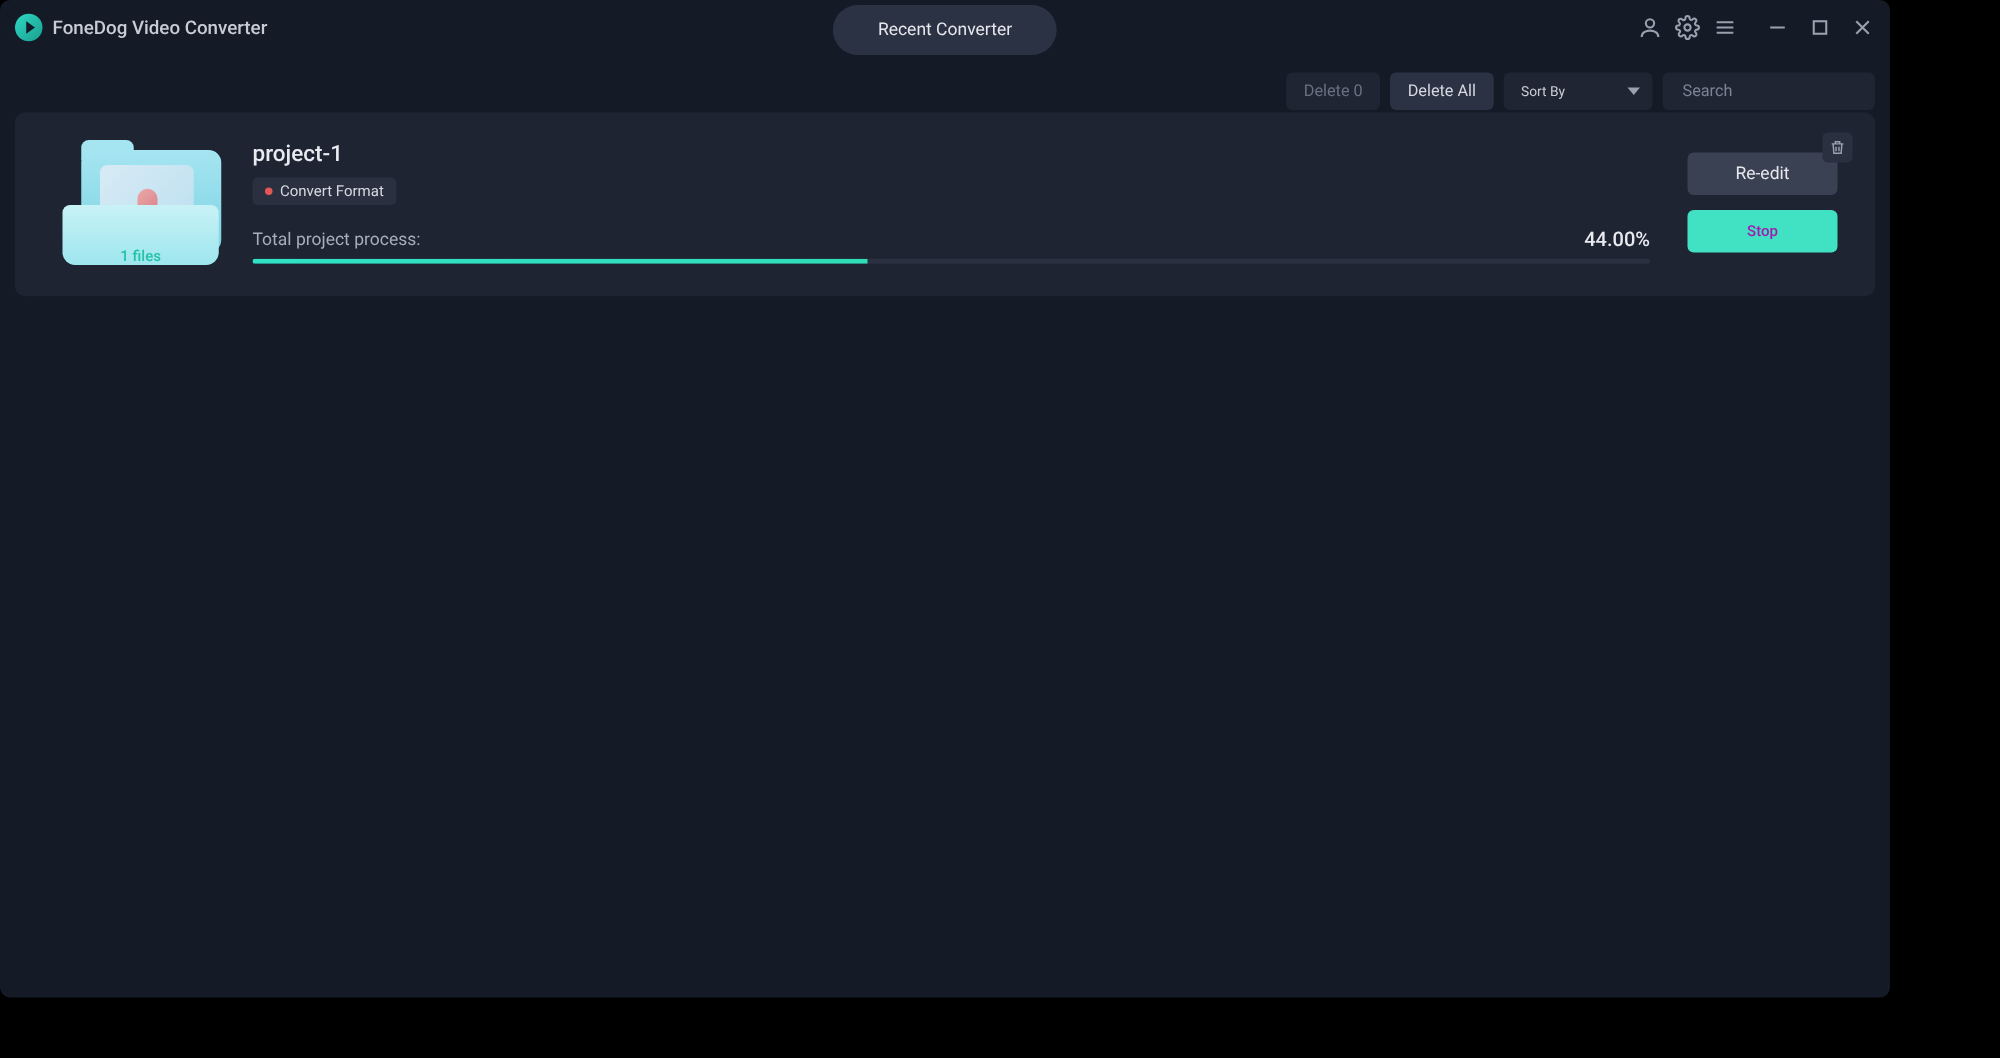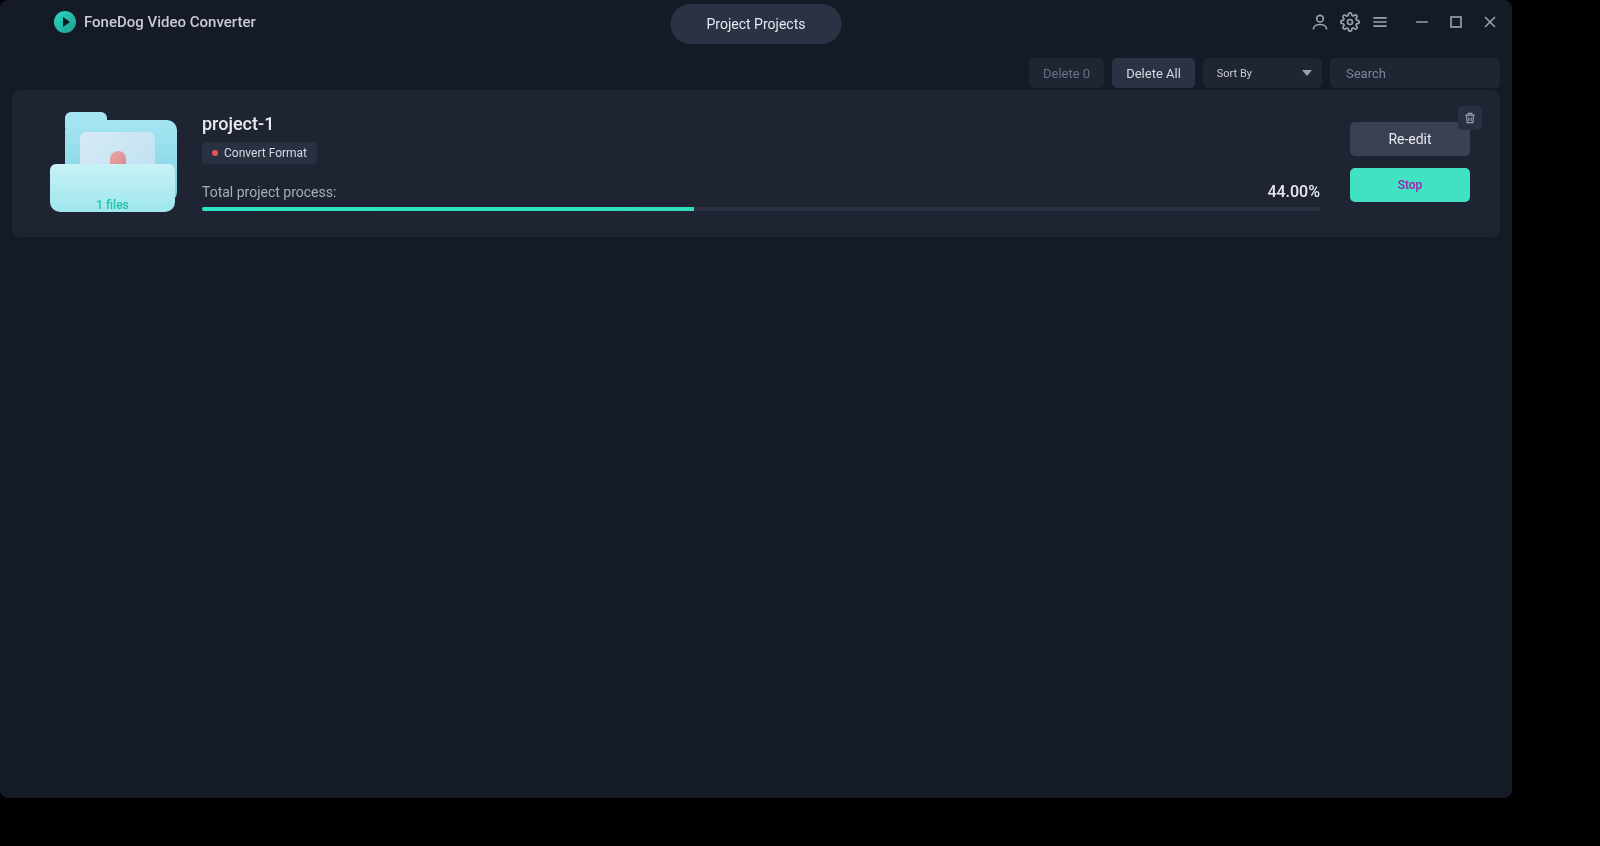--- a/index.html
+++ b/index.html
@@ -1,18 +1,18 @@
 <!DOCTYPE html>
 <html><head>
 <meta charset="utf-8">
 <style>
 * { margin:0; padding:0; box-sizing:border-box; font-family:-apple-system,BlinkMacSystemFont,"Segoe UI",Roboto,sans-serif; }
 body { background:#000; width:1600px; height:846px; overflow:hidden; }
 .window { position:absolute; left:0; top:0; width:1512px; height:798px; background:#151a27; border-radius:8px; overflow:hidden; }
-.titlebar { height:44px; display:flex; align-items:center; padding:16px 12px;margin-left:42px; }
+.titlebar { height:44px; display:flex; align-items:center; padding:16px 12px; }
 .logo-wrap { display:flex; align-items:center; gap:8px; }
 .logo-circle { width:22px; height:22px; border-radius:50%; background:linear-gradient(135deg,#2fd8c5,#1a9e8e); display:flex; align-items:center; justify-content:center; }
 .logo-circle::after { content:""; width:0; height:0; border-top:5px solid transparent; border-bottom:5px solid transparent; border-left:7px solid #151a27; margin-left:2px; }
 .app-title { color:#c9ccd4; font-size:15px; font-weight:500; }
 .center-tabs { position:absolute; left:50%; top:4px; transform:translateX(-50%); display:flex; background:#1d2332; border-radius:20px; height:40px; align-items:center; padding:0; }
 .tab { padding:0 36px; height:40px; display:flex; align-items:center; color:#8a8f9e; font-size:14px; border-radius:20px; cursor:pointer; }
 .tab.active { background:#2b3243; color:#e6e8ee; }
 .titlebar-right { margin-left:auto; display:flex; align-items:center; gap:10px; }
 .tb-icon { width:20px; height:20px; color:#9aa0af; cursor:pointer; display:flex; align-items:center; justify-content:center; }
 .win-controls { display:flex; gap:14px; margin-left:12px; }
@@ -55,21 +55,21 @@
 
 <div class="window">
 
   <div class="titlebar">
     <div class="logo-wrap">
       <div class="logo-circle"></div>
       <span class="app-title">FoneDog Video Converter</span>
     </div>
 
     <div class="center-tabs">
-      <div class="tab active">Project Projects</div>
+      <div class="tab active">Recent Converter</div>
     </div>
 
     <div class="titlebar-right">
       <div class="tb-icon">
         <svg viewBox="0 0 24 24" fill="none" stroke="currentColor" stroke-width="2">
             <circle cx="12" cy="8" r="4"></circle>
             <path d="M4 21c0-4 4-6 8-6s8 2 8 6"></path>
           </svg>
       </div>
       <div class="tb-icon">

